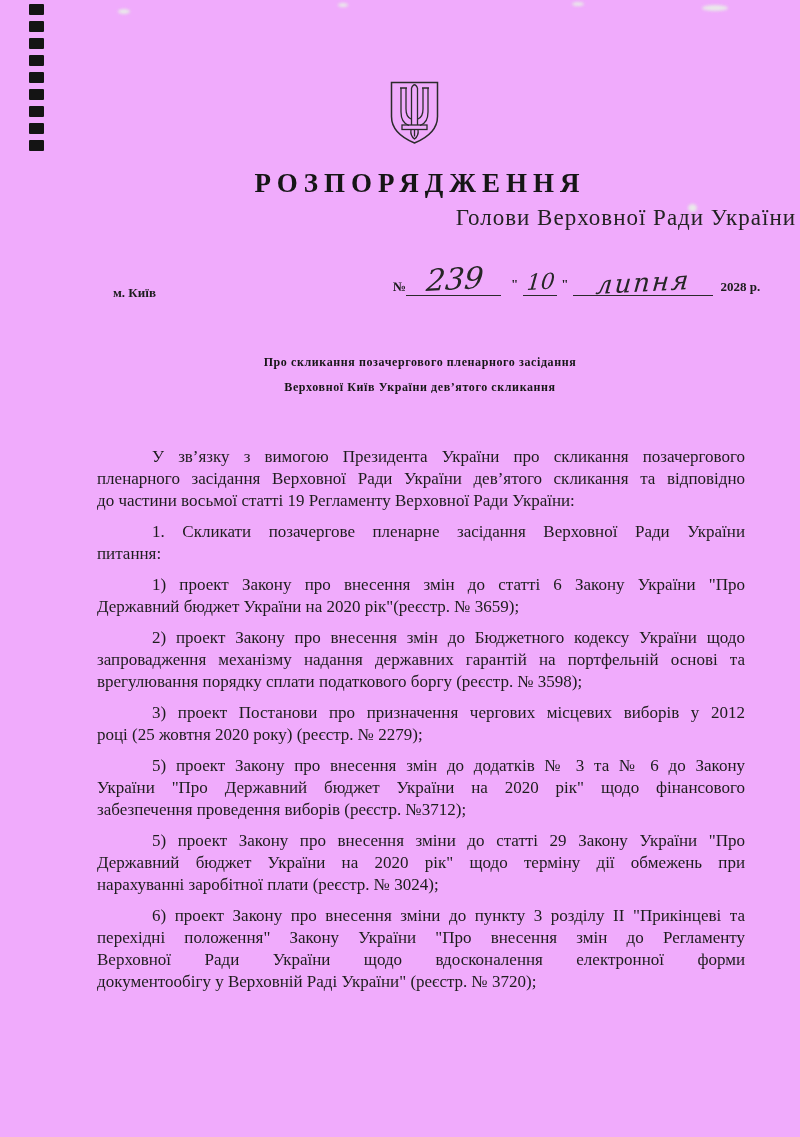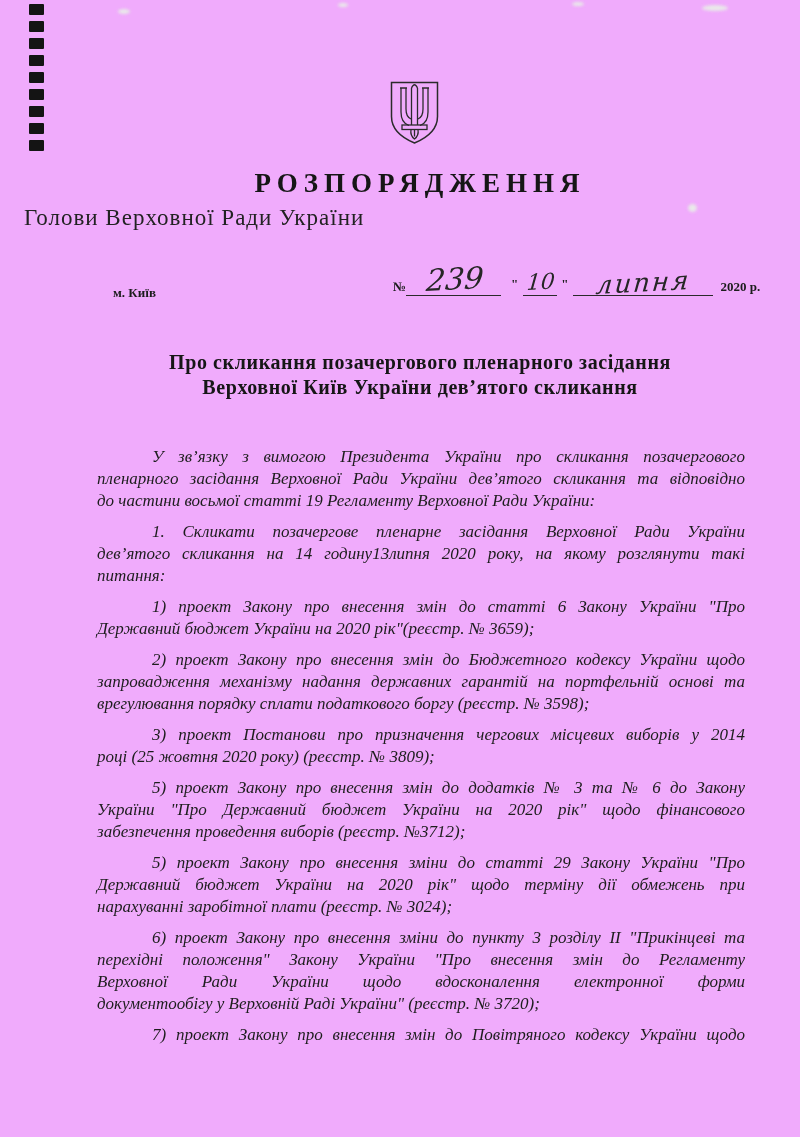--- a/index.html
+++ b/index.html
@@ -12,21 +12,21 @@
   .dash-col .dash{width:15px;height:11px;background:#141414;border-radius:1px;}
   .smudge{position:absolute;background:#e9e9e9;border-radius:50%;filter:blur(1.5px);}
   
   .emblem{position:absolute;left:388px;top:79px;}
   
   .order-title{
     position:absolute;left:40px;top:168px;width:760px;text-align:center;
     font-size:27px;font-weight:bold;letter-spacing:6px;color:#161616;
   }
   .order-subtitle{
-    position:absolute;left:24px;top:205px;width:760px;text-align:left;
+    position:absolute;left:36px;top:205px;width:760px;text-align:right;
     font-size:23px;letter-spacing:1px;color:#222;
   }
   
   .city{position:absolute;left:113px;top:285px;font-size:13px;font-weight:bold;}
   .dateline{
     position:absolute;left:393px;top:262px;height:34px;
     display:flex;align-items:flex-end;white-space:nowrap;
   }
   .dateline .lbl{font-size:13px;font-weight:bold;padding-bottom:1px;}
   .uline{display:inline-flex;justify-content:center;align-items:flex-end;border-bottom:1.3px solid #2a2a2a;overflow:visible;}
@@ -38,24 +38,24 @@
     transform:rotate(-3deg) skewX(-8deg);transform-origin:bottom left;line-height:1;
   }
   .hw-num{font-size:30px;margin-bottom:-1px;}
   .hw-day{font-size:22px;margin-bottom:1px;}
   .hw-month{font-size:26px;letter-spacing:2px;margin-bottom:-3px;}
   .quote{font-size:13px;font-weight:bold;margin:0 3px 4px 10px;}
   .quote.close{margin:0 4px 4px 2px;}
   
   .subject{
     position:absolute;left:40px;top:350px;width:760px;text-align:center;
-    font-size:20px;font-weight:bold;line-height:25px;letter-spacing:0.6px;color:#161616;
+    font-size:12px;font-weight:bold;line-height:25px;letter-spacing:0.6px;color:#161616;
   }
   
-  .body-text{position:absolute;left:97px;top:446px;width:648px;font-size:17px;line-height:22px;color:#1d1d1d;font-style:italic;}
+  .body-text{position:absolute;left:97px;top:446px;width:648px;font-size:17px;line-height:22px;color:#1d1d1d;}
   .para{margin:0 0 9px 0;}
   .para .line{text-align:justify;text-align-last:justify;}
   .para .line.end{text-align-last:left;}
   .para .line.first{text-indent:55px;}
 </style>
 </head>
 <body>
 
 <div class="page">
 
@@ -105,66 +105,64 @@
         <span class="hw hw-num">239</span>
       </span>
     <span class="quote">"</span>
     <span class="uline u-day">
         <span class="hw hw-day">10</span>
       </span>
     <span class="quote close">"</span>
     <span class="uline u-month">
         <span class="hw hw-month">липня</span>
       </span>
-    <span class="lbl">2020 р.</span>
+    <span class="lbl">2028 р.</span>
   </div>
 
   <div class="subject">
     <div>Про скликання позачергового пленарного засідання</div>
     <div>Верховної Київ України дев’ятого скликання</div>
   </div>
 
   <div class="body-text">
     <div class="para">
       <div class="line first">У зв’язку з вимогою Президента України про скликання позачергового</div>
       <div class="line">пленарного засідання Верховної Ради України дев’ятого скликання та відповідно</div>
       <div class="line end">до частини восьмої статті 19 Регламенту Верховної Ради України:</div>
     </div>
     <div class="para">
       <div class="line first">1. Скликати позачергове пленарне засідання Верховної Ради України</div>
-      <div class="line">дев’ятого скликання на 14 годину13липня 2020 року, на якому розглянути такі</div>
       <div class="line end">питання:</div>
     </div>
     <div class="para">
       <div class="line first">1) проект Закону про внесення змін до статті 6 Закону України "Про</div>
       <div class="line end">Державний бюджет України на 2020 рік"(реєстр. № 3659);</div>
     </div>
     <div class="para">
       <div class="line first">2) проект Закону про внесення змін до Бюджетного кодексу України щодо</div>
       <div class="line">запровадження механізму надання державних гарантій на портфельній основі та</div>
       <div class="line end">врегулювання порядку сплати податкового боргу (реєстр. № 3598);</div>
     </div>
     <div class="para">
-      <div class="line first">3) проект Постанови про призначення чергових місцевих виборів у 2014</div>
-      <div class="line end">році (25 жовтня 2020 року) (реєстр. № 3809);</div>
+      <div class="line first">3) проект Постанови про призначення чергових місцевих виборів у 2012</div>
+      <div class="line end">році (25 жовтня 2020 року) (реєстр. № 2279);</div>
     </div>
     <div class="para">
       <div class="line first">5) проект Закону про внесення змін до додатків № 3 та № 6 до Закону</div>
       <div class="line">України "Про Державний бюджет України на 2020 рік" щодо фінансового</div>
       <div class="line end">забезпечення проведення виборів (реєстр. №3712);</div>
     </div>
     <div class="para">
       <div class="line first">5) проект Закону про внесення зміни до статті 29 Закону України "Про</div>
       <div class="line">Державний бюджет України на 2020 рік" щодо терміну дії обмежень при</div>
       <div class="line end">нарахуванні заробітної плати (реєстр. № 3024);</div>
     </div>
     <div class="para">
       <div class="line first">6) проект Закону про внесення зміни до пункту 3 розділу II "Прикінцеві та</div>
       <div class="line">перехідні положення" Закону України "Про внесення змін до Регламенту</div>
       <div class="line">Верховної Ради України щодо вдосконалення електронної форми</div>
       <div class="line end">документообігу у Верховній Раді України" (реєстр. № 3720);</div>
     </div>
     <div class="para">
-      <div class="line first">7) проект Закону про внесення змін до Повітряного кодексу України щодо</div>
     </div>
   </div>
 
 </div>
 
 </body></html>

